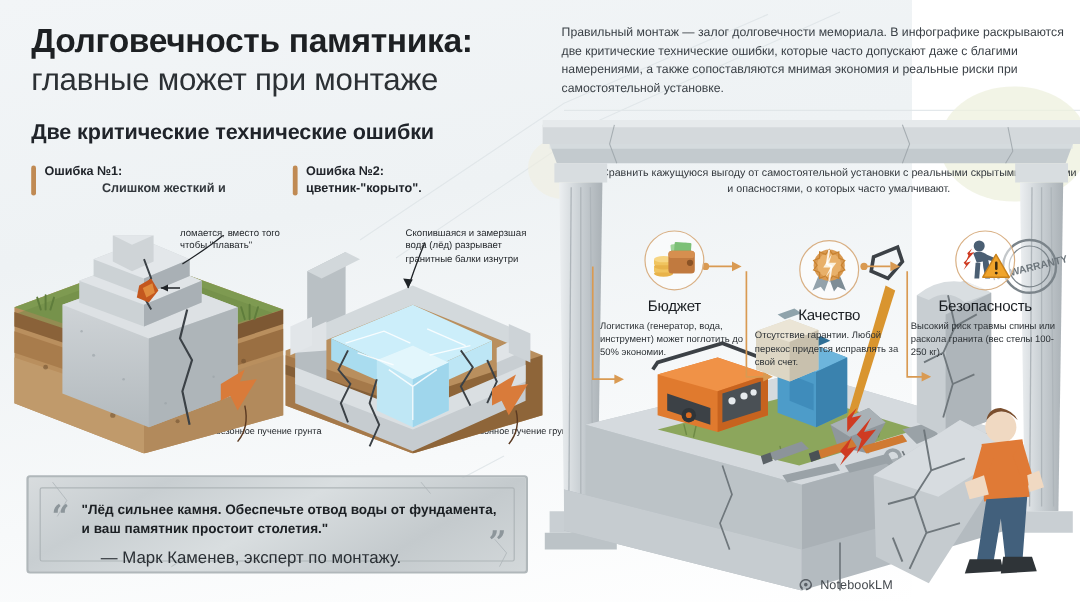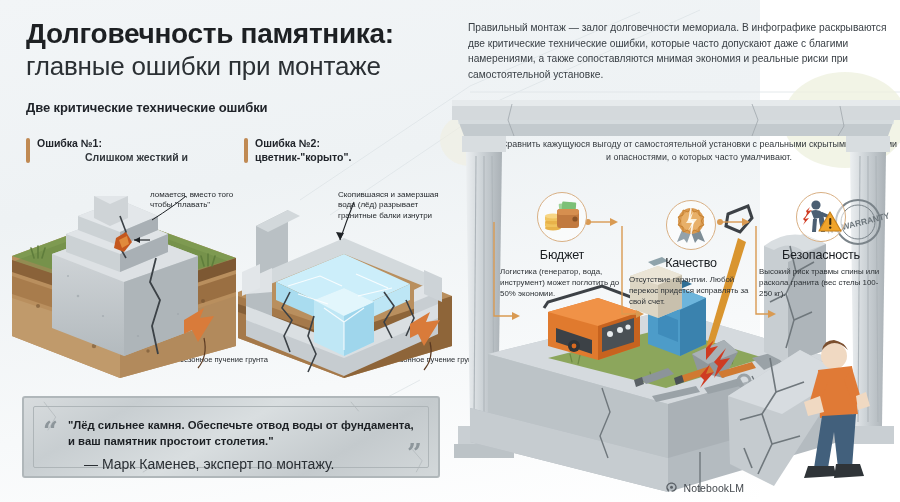--- a/index.html
+++ b/index.html
@@ -29,21 +29,21 @@
     line-height: 1.18; margin-top:2px;
   }
   .intro {
     position:absolute; left:468px; top:20px; width:424px;
     font-size:10.2px; line-height:1.52; color:#3a4046;
   }
 
   
   .sec-left-head {
     position:absolute; left:26px; top:100px;
-    font-size:13px; font-weight:700; color:#20242a; letter-spacing:-0.1px;
+    font-size:18px; font-weight:700; color:#20242a; letter-spacing:-0.1px;
   }
 
   
   .err { position:absolute; width:185px; padding-left:11px; }
   .err::before {
     content:""; position:absolute; left:0; top:2px; bottom:2px; width:3.5px;
     background:#c08a53; border-radius:2px;
   }
   .err-1 { left:26px; top:136px; }
   .err-2 { left:244px; top:136px; }
@@ -140,21 +140,21 @@
       <path d="M330 215 L500 100 L700 10"></path>
       <path d="M470 92 L900 92"></path>
       <path d="M250 470 L420 380"></path>
     </g>
     <ellipse cx="845" cy="120" rx="62" ry="48" fill="#eef0de" opacity="0.75"></ellipse>
     <ellipse cx="470" cy="140" rx="30" ry="26" fill="#f0efe0" opacity="0.6"></ellipse>
   </svg>
 
   <div class="title-block">
     <div class="title-l1">Долговечность памятника:</div>
-    <div class="title-l2">главные ошибки при монтаже</div>
+    <div class="title-l2">главные может при монтаже</div>
   </div>
   <div class="intro">Правильный монтаж — залог долговечности мемориала. В инфографике раскрываются две критические технические ошибки, которые часто допускают даже с благими намерениями, а также сопоставляются мнимая экономия и реальные риски при самостоятельной установке.</div>
 
   <div class="sec-left-head">Две критические технические ошибки</div>
 
   <div class="err err-1">
     <div class="err-title">Ошибка №1:</div>
     <div class="err-body reg">Слишком жесткий и</div>
   </div>
 

